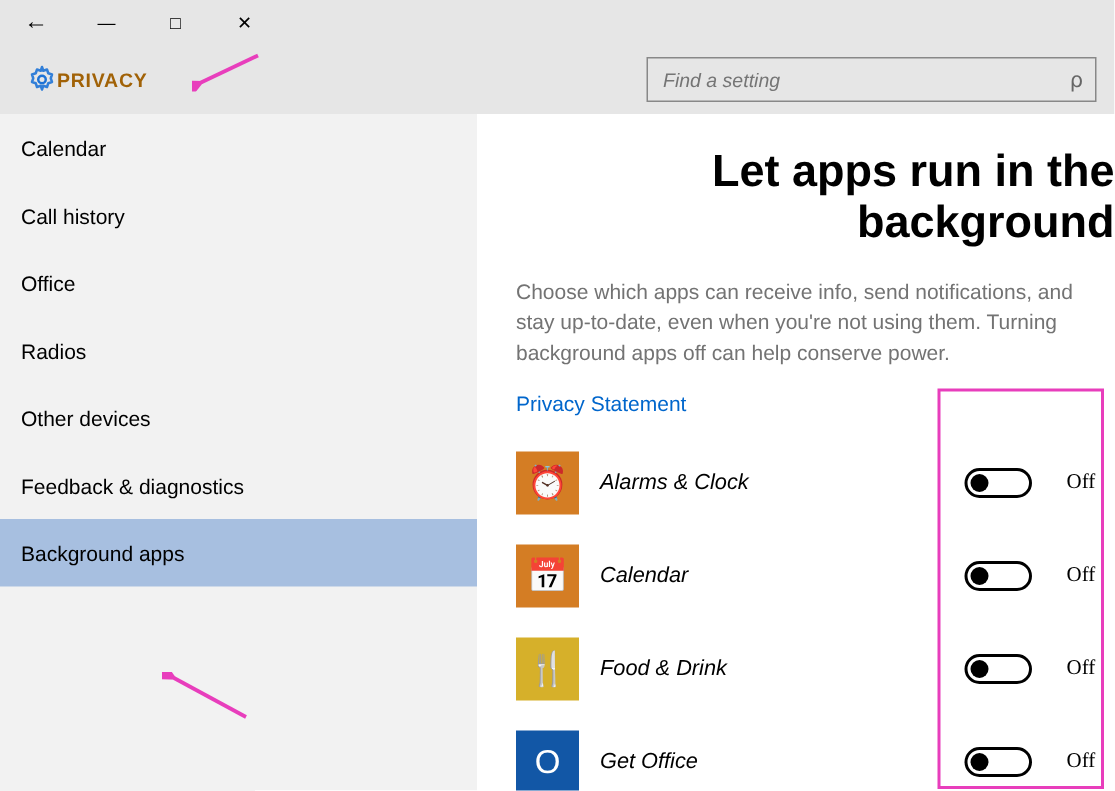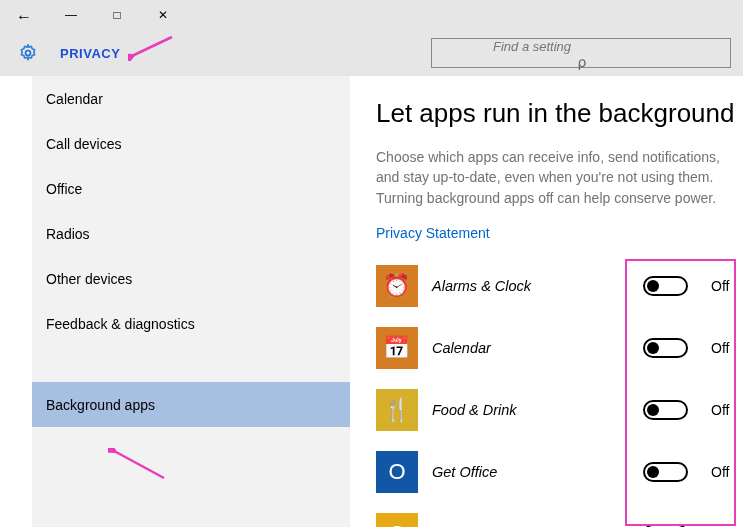--- a/index.html
+++ b/index.html
@@ -6,43 +6,43 @@
   body { width: 743px; height: 527px; background: #fff; overflow: hidden; position: relative; }
 
   .titlebar { height: 30px; background: #e6e6e6; display: flex; align-items: stretch; }
   .titlebar .back { width: 48px; display:flex; align-items:center; justify-content:center; font-size:16px; color:#000; }
   .titlebar .title { flex:1; display:flex; align-items:center; padding-left:6px; font-size:12px; color:#000; }
   .win-controls { display:flex; }
   .win-btn { width: 46px; display:flex; align-items:center; justify-content:center; font-size:12px; color:#000; }
 
   .header-row { height: 46px; background: #e6e6e6; display:flex; align-items:center; padding: 0 12px 0 18px; }
   .gear-icon svg { display:block; }
-  .section-title { font-weight:600; font-size:13px; letter-spacing:0.5px; color:#1d4ed8; margin-left:22px; }
+  .section-title { font-weight:600; font-size:13px; letter-spacing:0.5px; color:#a16207; }
   .header-spacer { flex:1; }
-  .searchbox-wrap { width: 300px; height: 30px; border:1px solid #888; background:#e6e6e6; display:flex; align-items:center; padding: 0 8px 0 10px; flex-direction: column; }
+  .searchbox-wrap { width: 300px; height: 30px; border:1px solid #888; background:#e6e6e6; display:flex; align-items:center; padding: 0 8px 0 10px; }
   .searchbox-wrap input { flex:1; border:none; outline:none; background:transparent; font-size:13px; color:#666; font-style: italic; }
   .search-ic { color:#666; font-size:14px; }
 
-  .body-row { display:flex; height: calc(527px - 30px - 46px); padding-left: 32px; }
+  .body-row { display:flex; height: calc(527px - 30px - 46px); }
   .sidebar { width: 318px; background:#f2f2f2; overflow:hidden; }
   .side-item { height: 45px; display:flex; align-items:center; padding-left:14px; font-size:14px; color:#000; cursor:default; }
-  .side-item.selected { background:#a7bfe0;margin-top:36px; }
+  .side-item.selected { background:#a7bfe0; }
 
   .main { flex:1; padding: 22px 0 0 26px; position:relative; }
-  .page-title { font-size:26px; font-weight:400; color:#000; margin-bottom:18px; }
+  .page-title { font-size:30px; font-weight:700; color:#000; margin-bottom:18px;text-align:right; }
   .desc { font-size:14px; color:#737373; line-height:1.45; max-width: 380px; margin-bottom: 16px; }
   .link { color:#0066cc; font-size:14px; margin-bottom: 14px; display:inline-block; }
   .applist { }
   .app-row { display:flex; align-items:center; height: 62px; }
   .app-icon { width:42px; height:42px; display:flex; align-items:center; justify-content:center; font-size:22px; color:#fff; margin-right:14px; }
   .app-label { font-size:14.5px; color:#000; flex:1;font-style:italic; }
   .toggle-col { width:62px; display:flex; justify-content:flex-start; }
   .toggle { width:45px; height:20px; border:2px solid #000; border-radius:10px; position:relative; }
   .toggle .knob { position:absolute; left:2px; top:2px; width:12px; height:12px; background:#000; border-radius:50%; }
-  .state-label { width:38px; font-size:14px; color:#000; padding-left:6px; }
+  .state-label { width:38px; font-size:14px; color:#000; padding-left:6px;font-family:Liberation Serif, serif; }
 
   .annot-arrow { position:absolute; pointer-events:none; }
   .annot-arrow svg { display:block; }
   .hl-box { position:absolute; border:2px solid #e83ebc; pointer-events:none; }
 </style>
 </head>
 <body>
 
 <div class="titlebar">
   <div class="back">
@@ -76,21 +76,21 @@
   </div>
 </div>
 
 <div class="body-row">
 
   <div class="sidebar" id="sidebar">
       <div class="side-item">
         <span>Calendar</span>
       </div>
       <div class="side-item">
-        <span>Call devices</span>
+        <span>Call history</span>
       </div>
       <div class="side-item">
         <span>Office</span>
       </div>
       <div class="side-item">
         <span>Radios</span>
       </div>
       <div class="side-item">
         <span>Other devices</span>
       </div>

